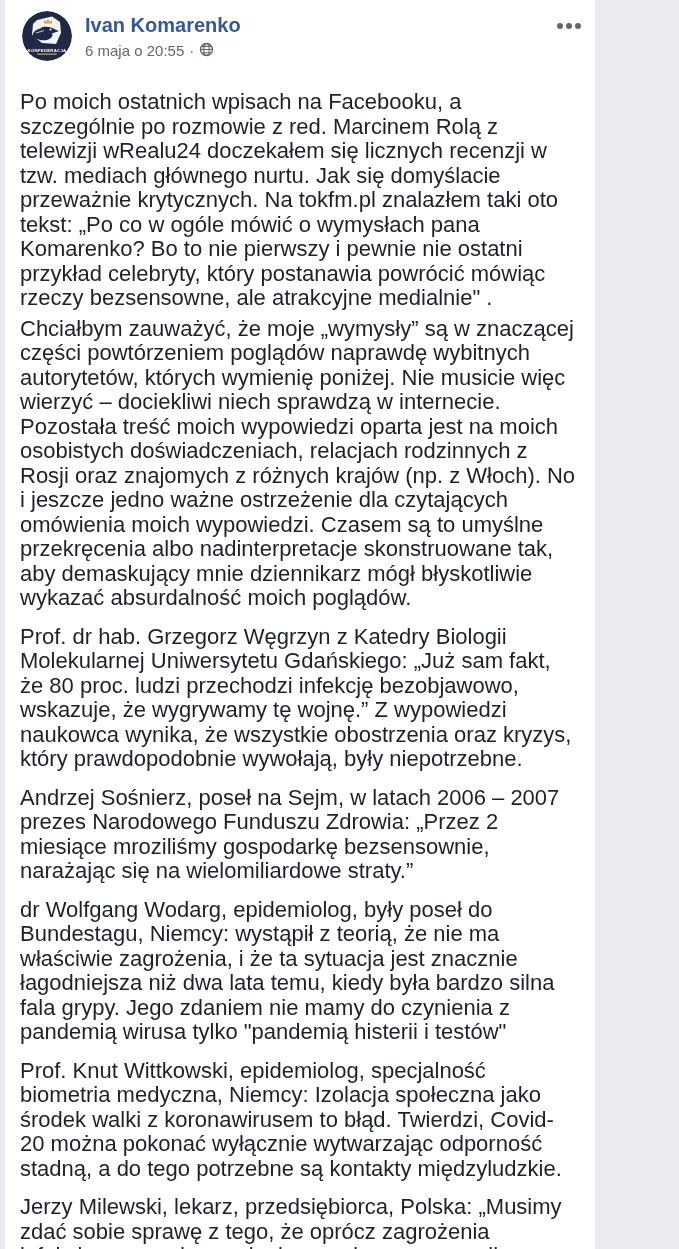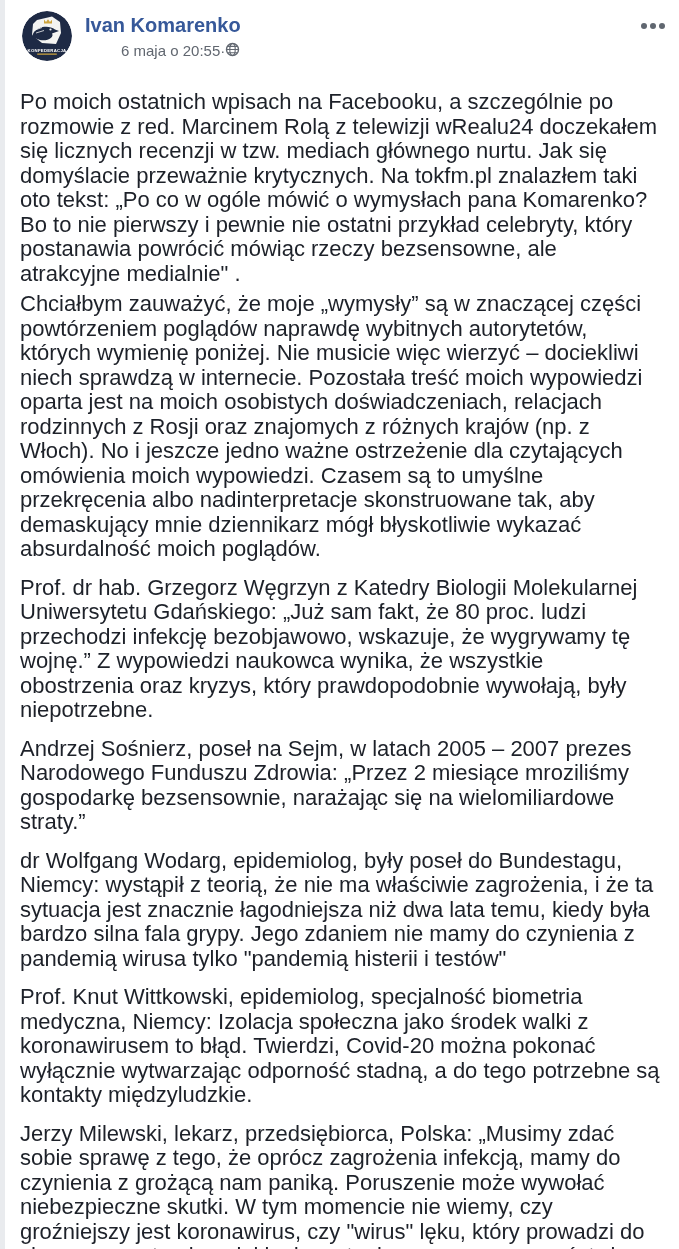--- a/index.html
+++ b/index.html
@@ -4,21 +4,21 @@
 <style>
   html, body { margin: 0; padding: 0; }
   body {
     width: 679px; height: 1249px; overflow: hidden;
     background: #e9ebee;
     font-family: "Liberation Sans", sans-serif;
     -webkit-font-smoothing: antialiased;
   }
   .card {
     margin-left: 5px;
-    width: 674px; height: 1249px;
+    width: 590px; height: 1249px;
     background: #ffffff;
     box-sizing: border-box;
     padding: 11px 19px 8px 15px;
     position: relative;
   }
   .post-header {
     display: flex;
     align-items: flex-start;
     margin-bottom: 21px;
   }
@@ -40,21 +40,21 @@
     line-height: 1.15;
     display: inline-block;
     cursor: pointer;
   }
   .meta {
     margin-top: 4px;
     font-size: 15px;
     color: #616770;
     display: flex;
     align-items: center;
-    margin-left: 36px;
+    gap: 5px;
   }
   .meta .ts { cursor: pointer; }
   .globe { display: inline-block; margin-top: 1px; }
   .options-btn {
     position: absolute;
     top: 18px; right: 14px;
     width: 28px; height: 16px;
     display: flex;
     align-items: center;
     justify-content: flex-end;
@@ -120,19 +120,19 @@
       <i></i>
       <i></i>
     </div>
 
   </div>
 
   <div class="post-body">
     <p class="tight">Po moich ostatnich wpisach na Facebooku, a szczególnie po rozmowie z red. Marcinem Rolą z telewizji wRealu24 doczekałem się licznych recenzji w tzw. mediach głównego nurtu. Jak się domyślacie przeważnie krytycznych. Na tokfm.pl znalazłem taki oto tekst: „Po co w ogóle mówić o wymysłach pana Komarenko? Bo to nie pierwszy i pewnie nie ostatni przykład celebryty, który postanawia powrócić mówiąc rzeczy bezsensowne, ale atrakcyjne medialnie" .</p>
     <p>Chciałbym zauważyć, że moje „wymysły” są w znaczącej części powtórzeniem poglądów naprawdę wybitnych autorytetów, których wymienię poniżej. Nie musicie więc wierzyć – dociekliwi niech sprawdzą w internecie. Pozostała treść moich wypowiedzi oparta jest na moich osobistych doświadczeniach, relacjach rodzinnych z Rosji oraz znajomych z różnych krajów (np. z Włoch). No i jeszcze jedno ważne ostrzeżenie dla czytających omówienia moich wypowiedzi. Czasem są to umyślne przekręcenia albo nadinterpretacje skonstruowane tak, aby demaskujący mnie dziennikarz mógł błyskotliwie wykazać absurdalność moich poglądów.</p>
     <p>Prof. dr hab. Grzegorz Węgrzyn z Katedry Biologii Molekularnej Uniwersytetu Gdańskiego: „Już sam fakt, że 80 proc. ludzi przechodzi infekcję bezobjawowo, wskazuje, że wygrywamy tę wojnę.” Z wypowiedzi naukowca wynika, że wszystkie obostrzenia oraz kryzys, który prawdopodobnie wywołają, były niepotrzebne.</p>
-    <p>Andrzej Sośnierz, poseł na Sejm, w latach 2005 – 2007 prezes Narodowego Funduszu Zdrowia: „Przez 2 miesiące mroziliśmy gospodarkę bezsensownie, narażając się na wielomiliardowe straty.”</p>
+    <p>Andrzej Sośnierz, poseł na Sejm, w latach 2006 – 2007 prezes Narodowego Funduszu Zdrowia: „Przez 2 miesiące mroziliśmy gospodarkę bezsensownie, narażając się na wielomiliardowe straty.”</p>
     <p>dr Wolfgang Wodarg, epidemiolog, były poseł do Bundestagu, Niemcy: wystąpił z teorią, że nie ma właściwie zagrożenia, i że ta sytuacja jest znacznie łagodniejsza niż dwa lata temu, kiedy była bardzo silna fala grypy. Jego zdaniem nie mamy do czynienia z pandemią wirusa tylko "pandemią histerii i testów"</p>
     <p>Prof. Knut Wittkowski, epidemiolog, specjalność biometria medyczna, Niemcy: Izolacja społeczna jako środek walki z koronawirusem to błąd. Twierdzi, Covid-20 można pokonać wyłącznie wytwarzając odporność stadną, a do tego potrzebne są kontakty międzyludzkie.</p>
     <p>Jerzy Milewski, lekarz, przedsiębiorca, Polska: „Musimy zdać sobie sprawę z tego, że oprócz zagrożenia infekcją, mamy do czynienia z grożącą nam paniką. Poruszenie może wywołać niebezpieczne skutki. W tym momencie nie wiemy, czy groźniejszy jest koronawirus, czy "wirus" lęku, który prowadzi do chaosu w systemie opieki zdrowotnej oraz w naszym państwie. Nie patrzmy jedynie na wirusologiczną stronę. Spójrzmy także na gospodarkę".</p>
   </div>
 
 </div>
 
 </body></html>

